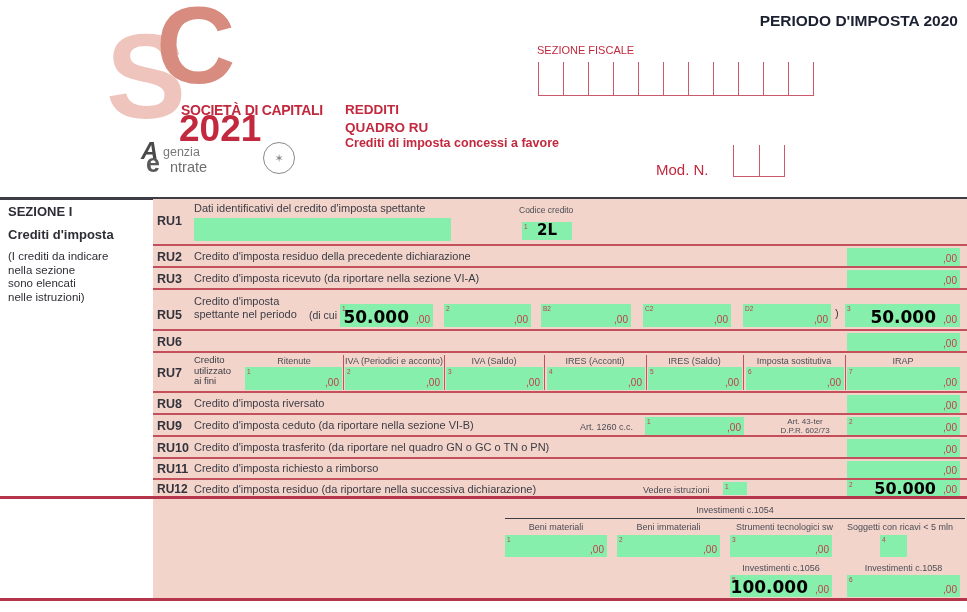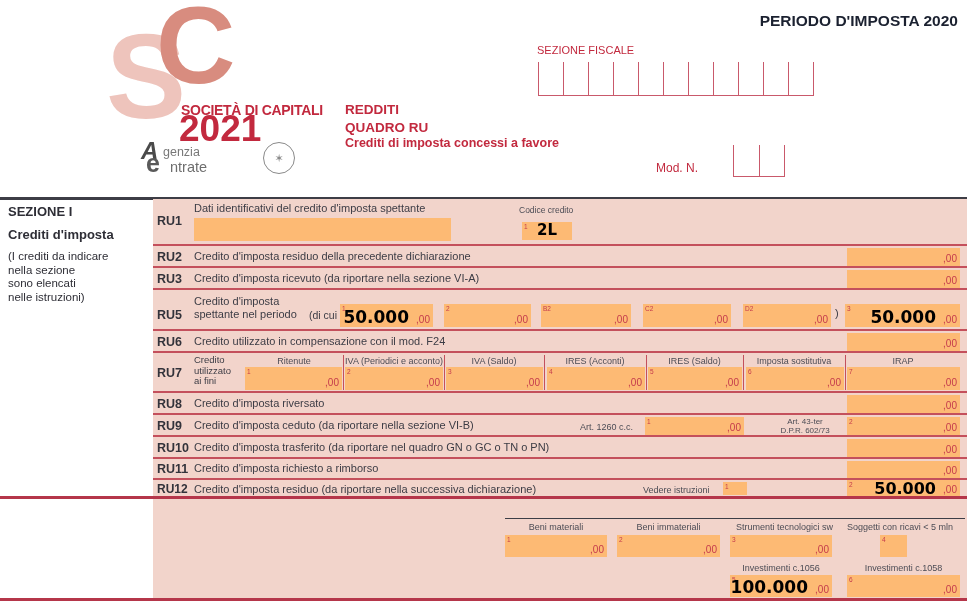--- a/index.html
+++ b/index.html
@@ -7,21 +7,21 @@
        font-family:"Liberation Sans",sans-serif;overflow:hidden}
   .abs{position:absolute}
   .red{color:#c2293e}
   .darkline{position:absolute;background:#3d3d46}
   .redline{position:absolute;left:0;width:967px;height:3px;background:#b5364a}
   .row{position:absolute;left:153px;width:814px;background:#f2d4cb;
        border-bottom:2px solid #c4505c;box-sizing:border-box}
   .code{position:absolute;font-weight:bold;font-size:12.5px;color:#33333b;white-space:nowrap}
   .lbl{position:absolute;font-size:11px;color:#3c3c45;white-space:nowrap}
   .sm{position:absolute;font-size:9px;color:#4c4c55;white-space:nowrap}
-  .box{position:absolute;background:#fdba74}
+  .box{position:absolute;background:#86efac}
   .cents{position:absolute;right:3px;bottom:2px;font-size:10px;color:#c43b4c}
   .sup{position:absolute;left:2px;top:1px;font-size:6.5px;color:#c43b4c}
   .val{position:absolute;right:24px;bottom:0;font-weight:bold;font-size:17px;color:#000;
        font-family:"DejaVu Sans",sans-serif;white-space:nowrap}
   .valc{position:absolute;left:0;right:0;bottom:1px;text-align:center;font-weight:bold;
         font-size:15px;color:#000;font-family:"DejaVu Sans",sans-serif}
   .vsep{position:absolute;width:1px;background:#c4505c}
   .hdr{position:absolute;top:3px;font-size:9px;color:#4c4c55;text-align:center}
   .comb{position:absolute;display:flex;border-bottom:1.5px solid #c9596b}
   .comb>div{flex:1;border-left:1.5px solid #c9596b}
@@ -60,21 +60,21 @@
     <div></div>
   <div></div>
     <div></div>
   <div></div>
     <div></div>
   <div></div>
     <div></div>
   <div></div>
 </div>
 
-<span class="abs red" style="left:656px;top:161px;font-size:12px">Mod. N.</span>
+<span class="abs red" style="left:656px;top:161px;font-size:15px">Mod. N.</span>
 <div class="comb" style="left:733px;top:145px;width:52px;height:31px">
   <div></div>
     <div></div>
 </div>
 
 <div class="darkline" style="left:0;top:197px;width:967px;height:3px"></div>
 
 <div class="abs" style="left:0;top:199px;width:153px;height:400px">
   <div class="abs" style="left:8px;top:5px;font-size:13px;font-weight:bold;color:#2e2e36">SEZIONE I</div>
   <div class="abs" style="left:8px;top:28px;font-size:13px;font-weight:bold;color:#2e2e36">Crediti d'imposta</div>
@@ -142,21 +142,20 @@
   <span class="lbl" style="left:682px;top:17px">)</span>
   <div class="box" style="left:692px;top:14px;width:115px;height:23px">
     <span class="sup">3</span>
     <span class="val">50.000</span>
     <span class="cents">,00</span>
   </div>
 </div>
 
 <div class="row" style="top:331px;height:22px">
   <span class="code" style="left:4px;top:4px">RU6</span>
-  <span class="lbl" style="left:41px;top:4px">Credito utilizzato in compensazione con il mod. F24</span>
   <div class="box" style="left:694px;top:2px;width:113px;height:18px">
     <span class="cents">,00</span>
   </div>
 </div>
 
 <div class="row" style="top:353px;height:40px">
   <span class="code" style="left:4px;top:13px">RU7</span>
   <div class="abs" style="left:41px;top:2px;font-size:9.5px;line-height:10.5px;color:#3c3c45">
     <div>Credito</div>
     <div>utilizzato</div>
@@ -257,20 +256,21 @@
   <div class="box" style="left:694px;top:0;width:113px;height:16px">
     <span class="sup">2</span>
     <span class="val" style="font-size:16px;bottom:-2px">50.000</span>
     <span class="cents" style="bottom:1px">,00</span>
   </div>
 </div>
 
 <div class="redline" style="top:496px"></div>
 
 <div class="abs" style="left:153px;top:499px;width:814px;height:99px;background:#f2d4cb">
+  <span class="sm" style="left:352px;width:460px;top:6px;text-align:center">Investimenti c.1054</span>
   <div class="darkline" style="left:352px;top:19px;width:460px;height:1px"></div>
   <span class="sm" style="left:352px;width:102px;top:23px;text-align:center">Beni materiali</span>
   <span class="sm" style="left:464px;width:103px;top:23px;text-align:center">Beni immateriali</span>
   <span class="sm" style="left:572px;width:108px;top:23px;text-align:right">Strumenti tecnologici sw</span>
   <span class="sm" style="left:682px;width:130px;top:23px;text-align:center">Soggetti con ricavi &lt; 5 mln</span>
   <div class="box" style="left:352px;top:36px;width:102px;height:22px">
     <span class="sup">1</span>
     <span class="cents">,00</span>
   </div>
   <div class="box" style="left:464px;top:36px;width:103px;height:22px">

